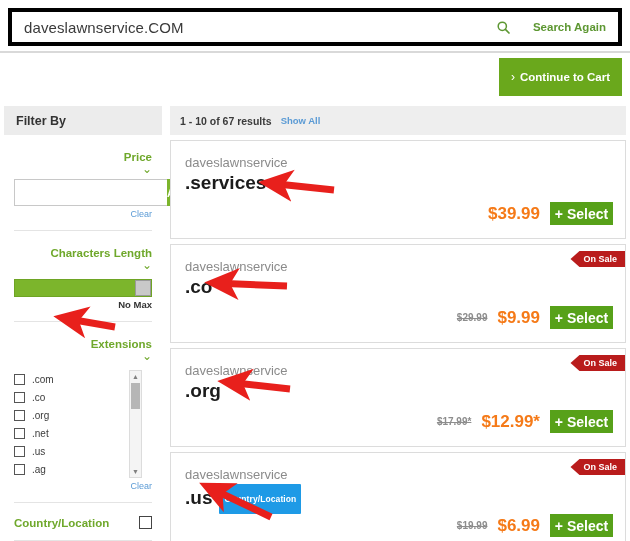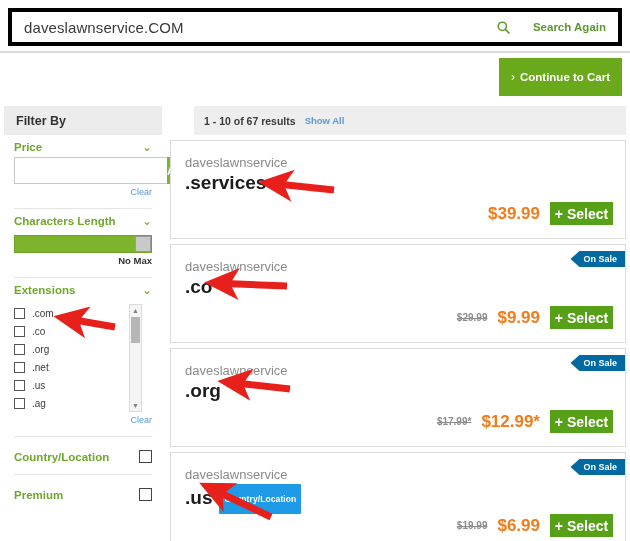--- a/index.html
+++ b/index.html
@@ -55,21 +55,22 @@
     position:absolute; left:4px; top:106px; width:158px; height:435px;
     background:#fff;
   }
   .filter-head {
     height:29px; background:#ececec; display:flex; align-items:center;
     padding-left:12px; font-size:12.5px; font-weight:bold; color:#333;
   }
   .f-section { padding: 0 8px; }
   .f-title-row {
     display:flex; align-items:flex-end; justify-content:space-between;
-    padding: 6px 2px 4px 2px;
+    padding: 16px 2px 4px 2px;
+    flex-direction: column;
   }
   .f-title { font-size:11.5px; font-weight:bold; color:#6fa82b; }
   .caret { color:#6fa82b; font-size:12px; line-height:1; }
   .f-sub { font-size:9.5px; color:#555; padding: 2px 2px 6px 2px; }
   .price-row { display:flex; height:27px; margin: 0 2px; }
   .price-input {
     flex:1; border:1px solid #c8c8c8; border-right:none; background:#fff;
     font-family:"Liberation Sans", sans-serif; font-size:11px; padding: 0 5px;
     outline:none; color:#333;
   }
@@ -132,21 +133,21 @@
     padding: 13px 2px 11px 2px;
   }
   .cb-lg { width:13px; height:13px; border:1.5px solid #444; background:#fff; }
 
   
   .results {
     position:absolute; left:170px; top:106px; width:456px; height:435px;
   }
   .results-head {
     height:29px; background:#eeeeee; display:flex; align-items:center;
-    padding-left:10px; gap:9px;margin-left:24px;
+    padding-left:10px; gap:9px;
   }
   .rh-count { font-size:10.5px; font-weight:bold; color:#3b3b3b; }
   .rh-showall { font-size:9.5px; font-weight:bold; color:#5b9bd5; cursor:pointer; }
 
   .card {
     position:relative; height:99px; margin-top:5px;
     border:1px solid #dcdcdc; background:#fff;
   }
   .dom-wrap { position:absolute; left:14px; top:14px; }
   .dom-sld { font-size:13px; color:#8b8b8b; line-height:16px; }
@@ -168,21 +169,21 @@
     text-decoration: line-through;
   }
   .new-price { font-size:17px; font-weight:bold; color:#f57a18; }
   .select-btn {
     width:63px; height:23px; background:#57a119; color:#fff;
     border:none; font-size:14px; font-weight:bold; cursor:pointer;
     font-family:"Liberation Sans", sans-serif;
   }
   .onsale {
     position:absolute; right:0; top:6px; height:16px;
-    background:#0369a1; color:#fff; font-size:9px; font-weight:bold;
+    background:#b91c1c; color:#fff; font-size:9px; font-weight:bold;
     display:flex; align-items:center; padding: 0 8px 0 13px;
     clip-path: polygon(9px 0, 100% 0, 100% 100%, 9px 100%, 0 50%);
   }
 
   
   .arrows { position:absolute; left:0; top:0; width:630px; height:541px; pointer-events:none; }
 </style>
 </head>
 <body>
 

